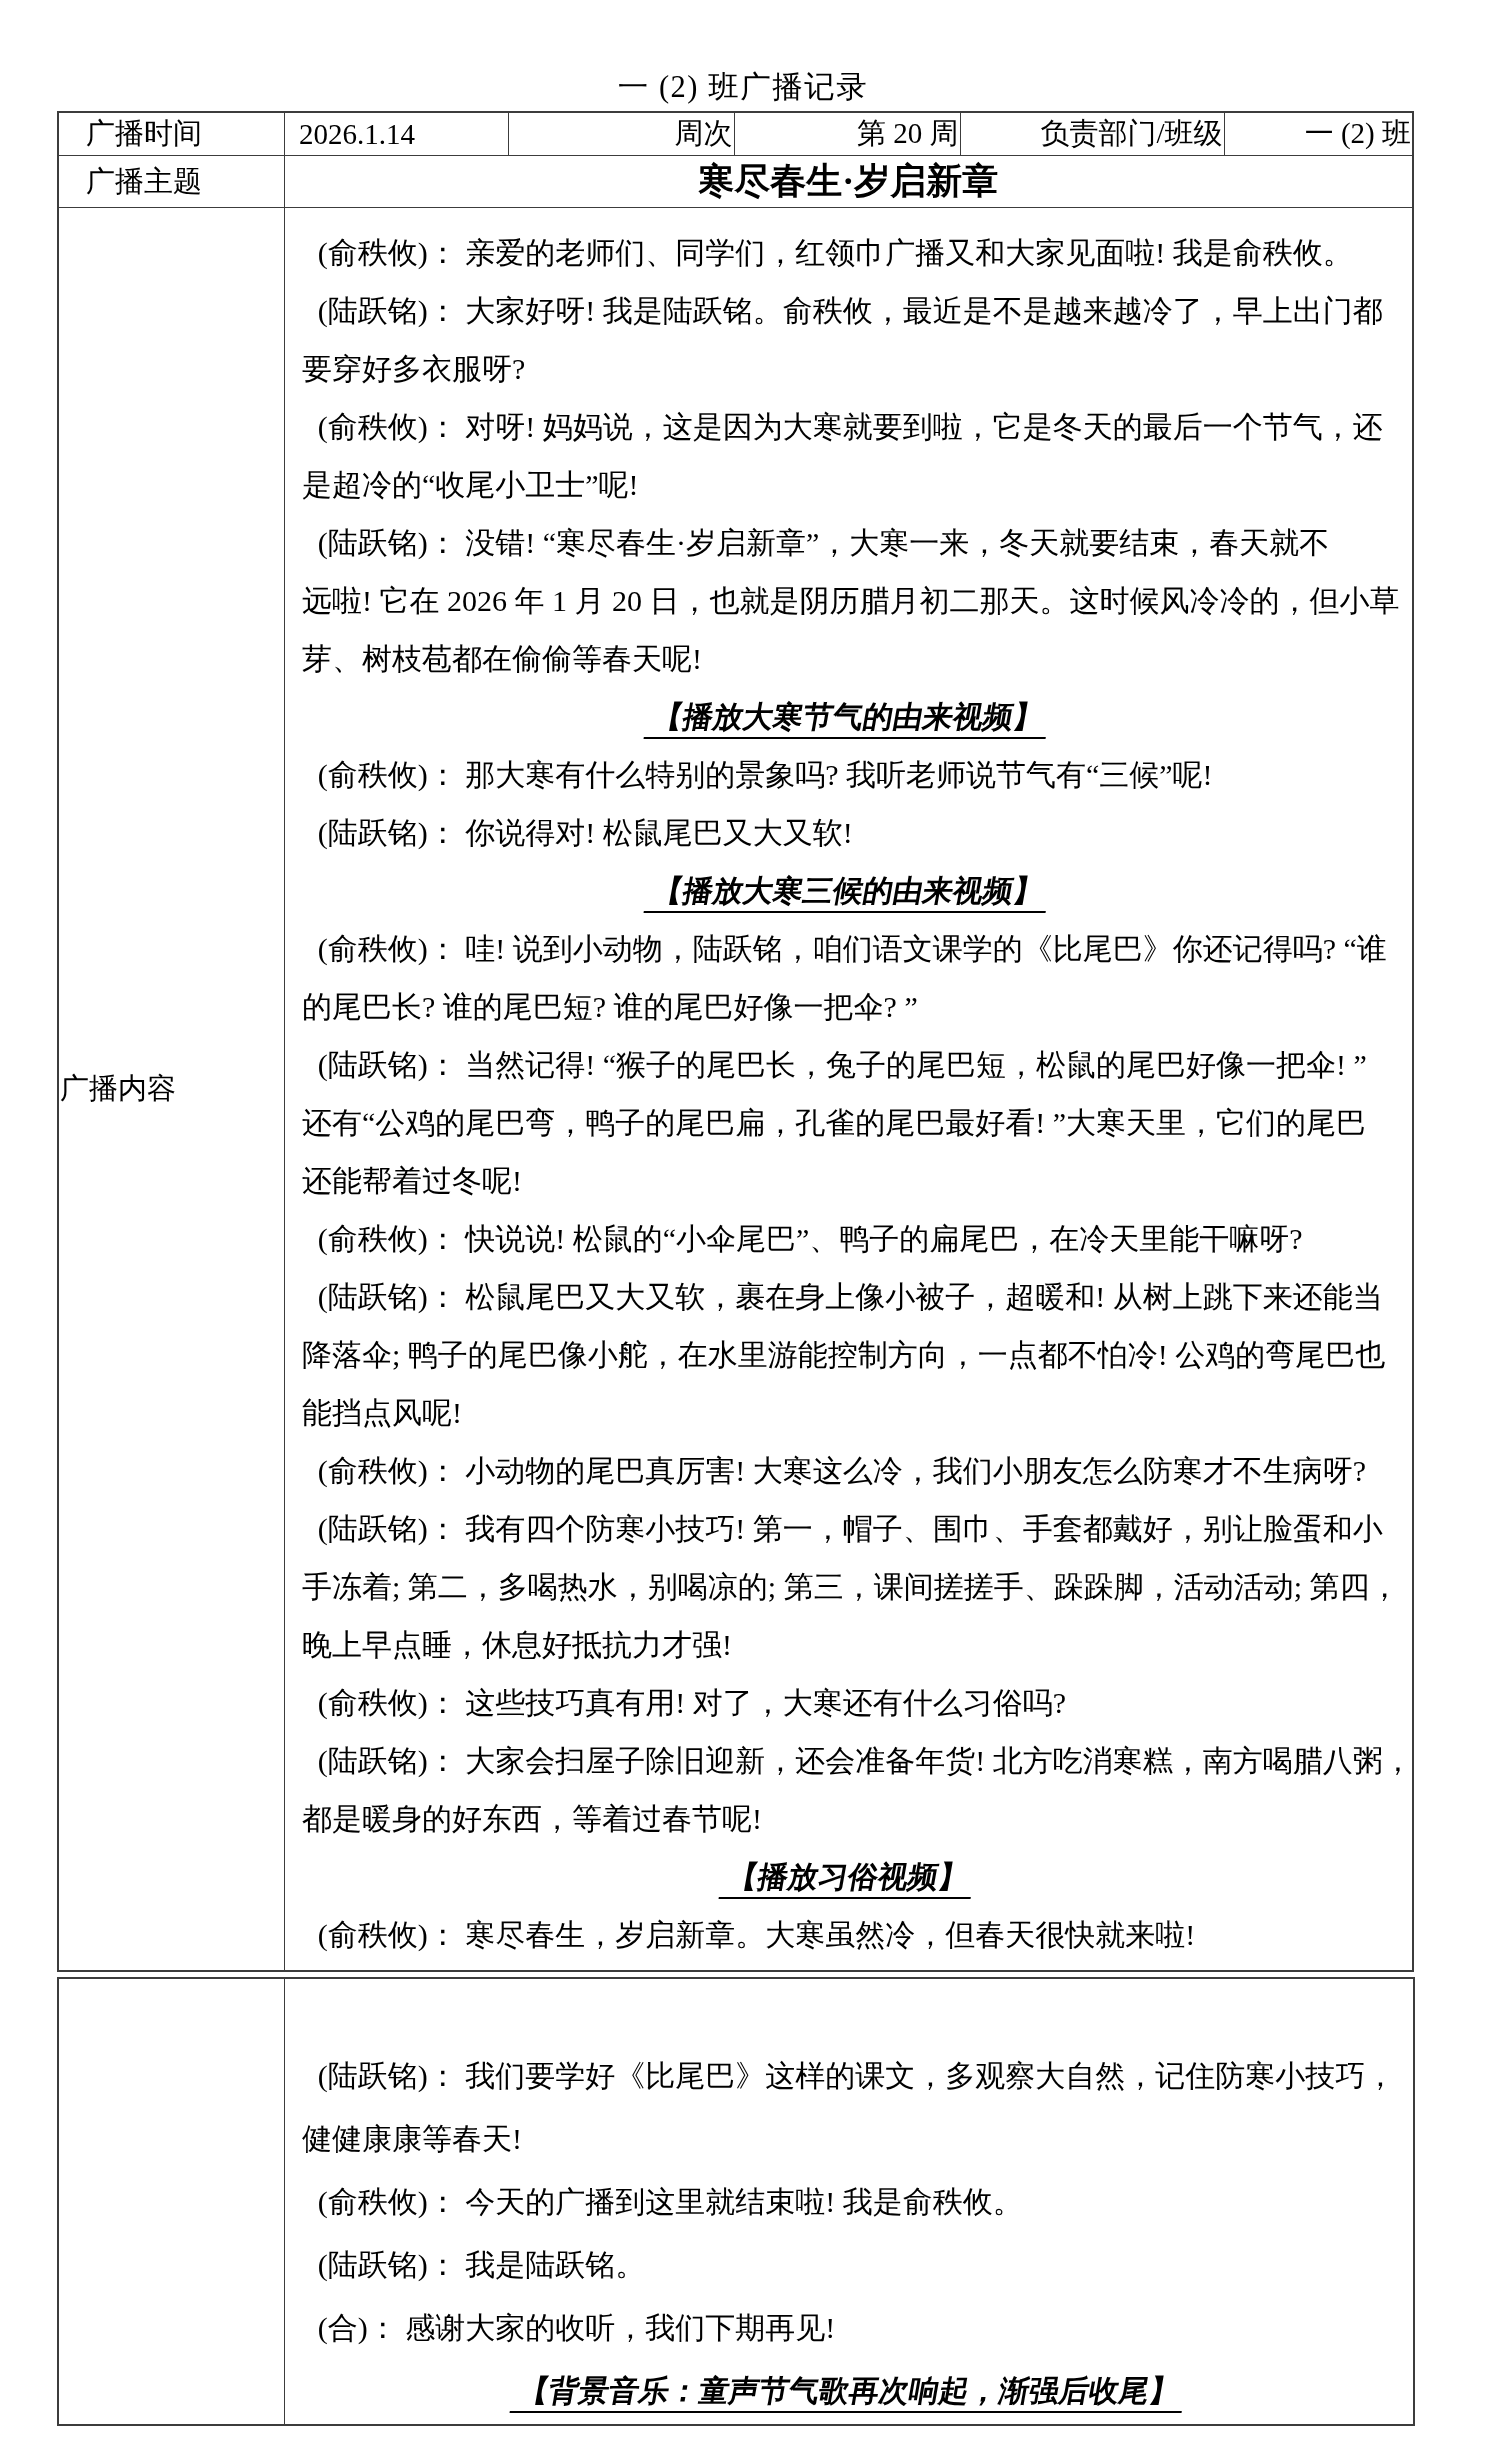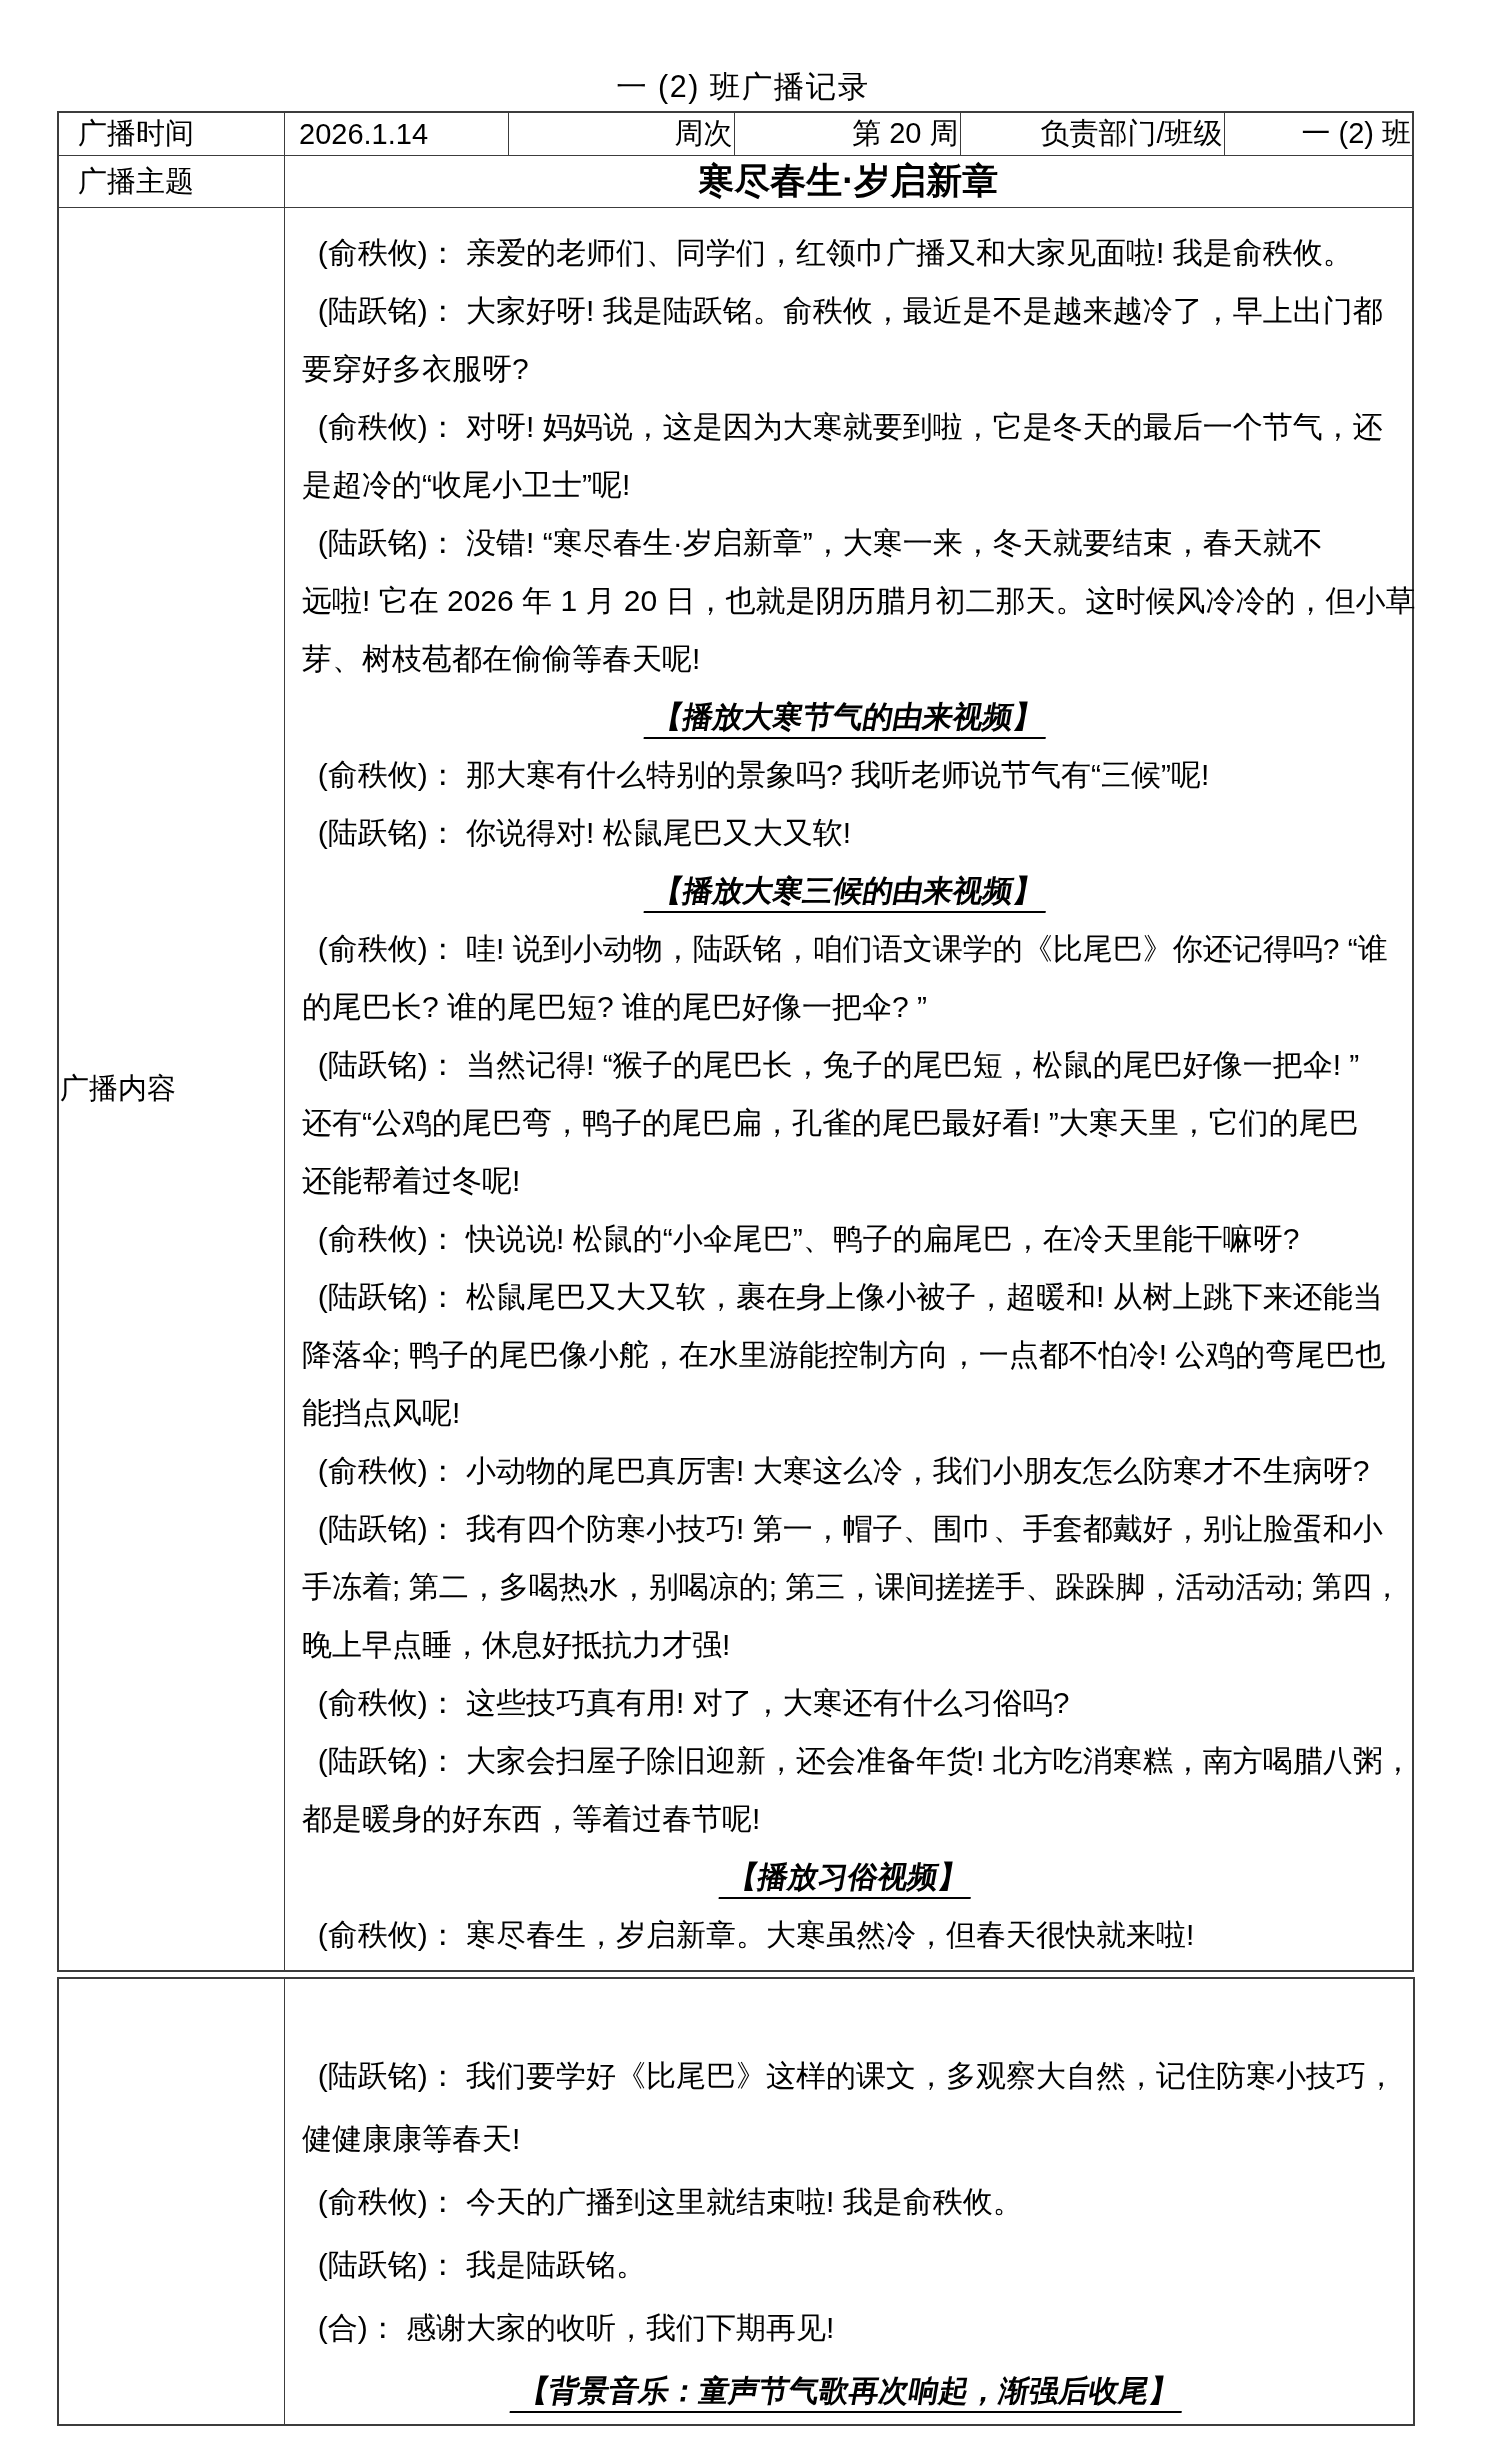--- a/index.html
+++ b/index.html
@@ -1,35 +1,35 @@
 <!DOCTYPE html>
 <html style="font-size:11.6px"><head>
 <meta charset="utf-8">
 <style>
   html,body { margin:0; padding:0; background:#e8e8e8; }
   .page {
     position:relative; width:1486px; height:2462px;
     background:#ffffff; color:#000000; overflow:hidden;
-    font-family:Liberation Sans, sans-serif;
+    font-family:Liberation Serif, serif;
   }
   .doc-title {
     position:absolute; top:67px; left:0; width:100%;
     text-align:center; font-size:30.5px; font-weight:400; margin:0;
     letter-spacing:1.5px;
   }
   table.sheet {
     position:absolute; left:57px; width:1356px;
     border-collapse:collapse; table-layout:fixed;
     border:2.2px solid #3c3c3c;
   }
   table.sheet td { border:1.5px solid #3c3c3c; vertical-align:middle; }
   .t1 { top:111px; }
   .t2 { top:1977px; }
   .hcell { font-size:29px; }
-  .cell-label { padding-left:19px; }
+  .cell-label { padding-left:27px; }
   .cell-vleft { padding-left:14.5px;margin-left:23px; }
   .cell-center { text-align:right; }
   .topic-cell { text-align:center; font-weight:bold; font-size:36px; }
   .content-label-cell { font-size:29px; }
   .content-cell { vertical-align:top; padding:10.2px 10.2px 0 10.2px; }
   .content-cell2 { vertical-align:top; padding:62px 10.2px 0 10.2px; }
   .ln { height:58px; line-height:58px; font-size:30px; white-space:nowrap; padding-left:7.3px; }
   .ln.ind { padding-left:23px; }
   .ln.cue { text-align:center; padding-left:0; }
   .t2 .ln { height:63px; line-height:63px; }

